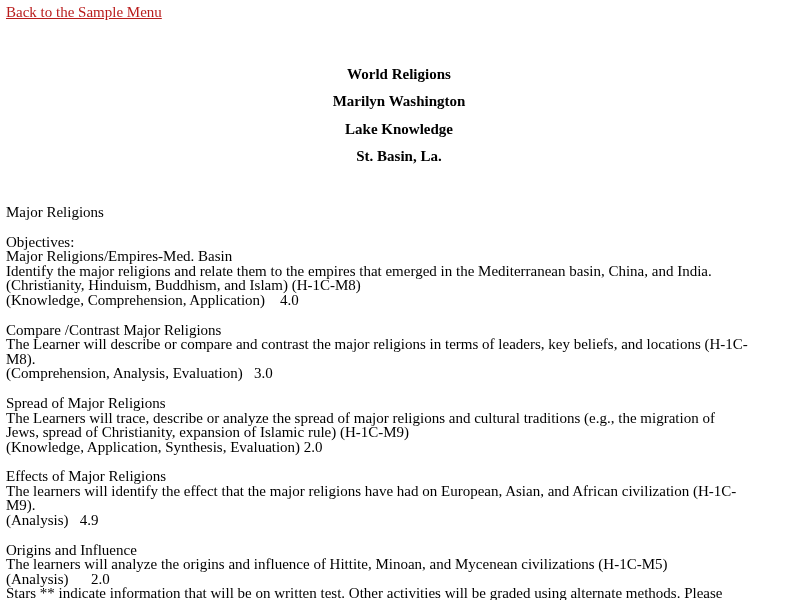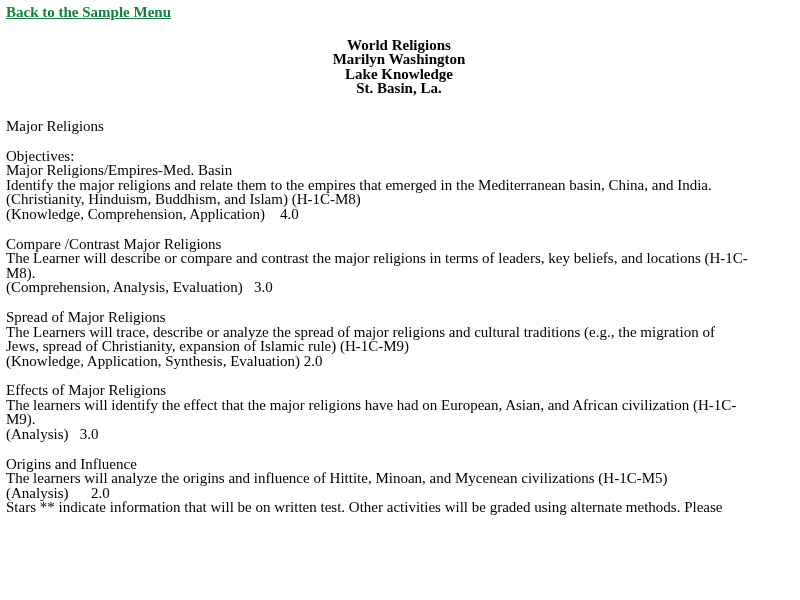--- a/index.html
+++ b/index.html
@@ -10,32 +10,32 @@
     background: #ffffff;
     color: #000000;
     font-family: "Liberation Serif", "DejaVu Serif", serif;
     font-size: 15px;
     line-height: 14.6px;
     box-sizing: border-box;
     padding: 5px 8px 0 6px;
   }
   p { margin: 0; white-space: pre-wrap; }
   a.back-link {
-    color: #15803d;
-    font-weight: bold;
+    color: #b91c1c;
+    font-weight: normal;
     text-decoration: underline;
     cursor: pointer;
   }
   .title {
     text-align: center;
     font-weight: bold;
-    margin-top: 0;
+    margin-top: 13px;
   }
-  .title-first { margin-top: 18px; }
-  .intro { margin-top: 23px; }
+  .title-first { margin-top: 47px; }
+  .intro { margin-top: 41px; }
   .section { margin-top: 15px; }
   .section-objectives { }
   .footnote { }
 </style>
 </head>
 <body>
 
 <p class="link-row"><a class="back-link" href="#">Back to the Sample Menu</a></p>
 
 <p class="title title-first">World Religions</p>
@@ -60,19 +60,19 @@
 (Comprehension, Analysis, Evaluation)   3.0</p>
 
 <p class="section">Spread of Major Religions
 The Learners will trace, describe or analyze the spread of major religions and cultural traditions (e.g., the migration of
 Jews, spread of Christianity, expansion of Islamic rule) (H-1C-M9)
 (Knowledge, Application, Synthesis, Evaluation) 2.0</p>
 
 <p class="section">Effects of Major Religions
 The learners will identify the effect that the major religions have had on European, Asian, and African civilization (H-1C-
 M9).
-(Analysis)   3.0</p>
+(Analysis)   4.9</p>
 
 <p class="section">Origins and Influence
 The learners will analyze the origins and influence of Hittite, Minoan, and Mycenean civilizations (H-1C-M5)
 (Analysis)      2.0</p>
 
 <p class="footnote">Stars ** indicate information that will be on written test. Other activities will be graded using alternate methods. Please</p>
 
 </body></html>

